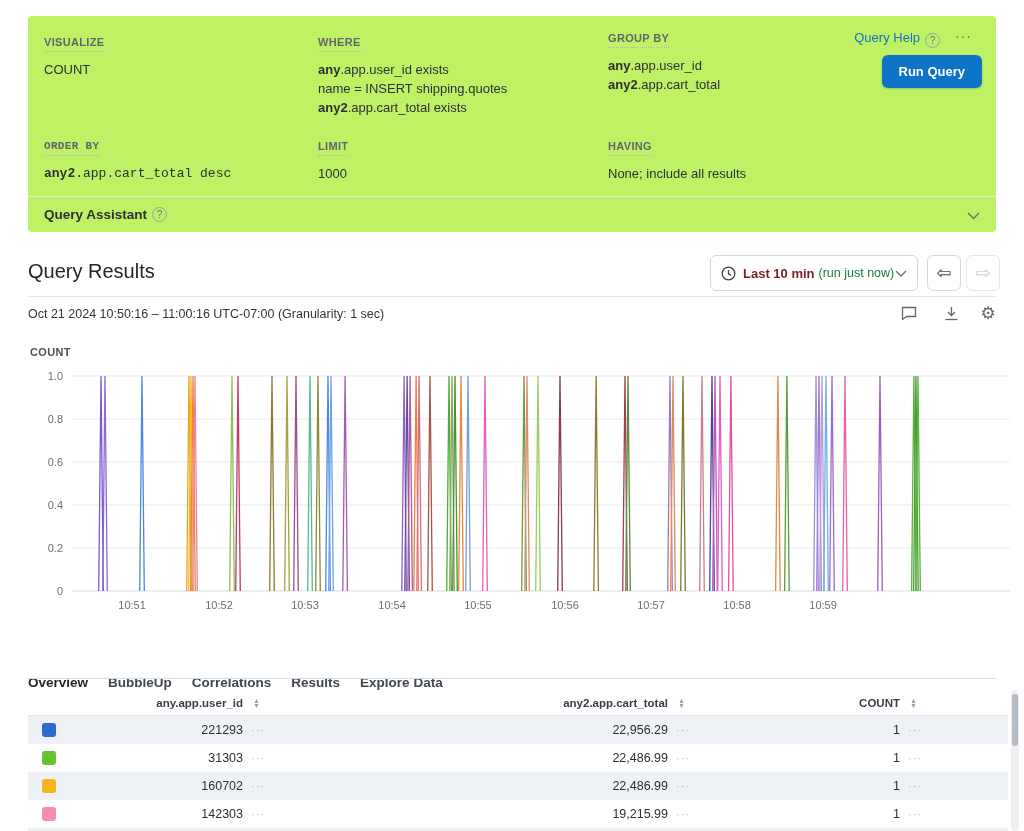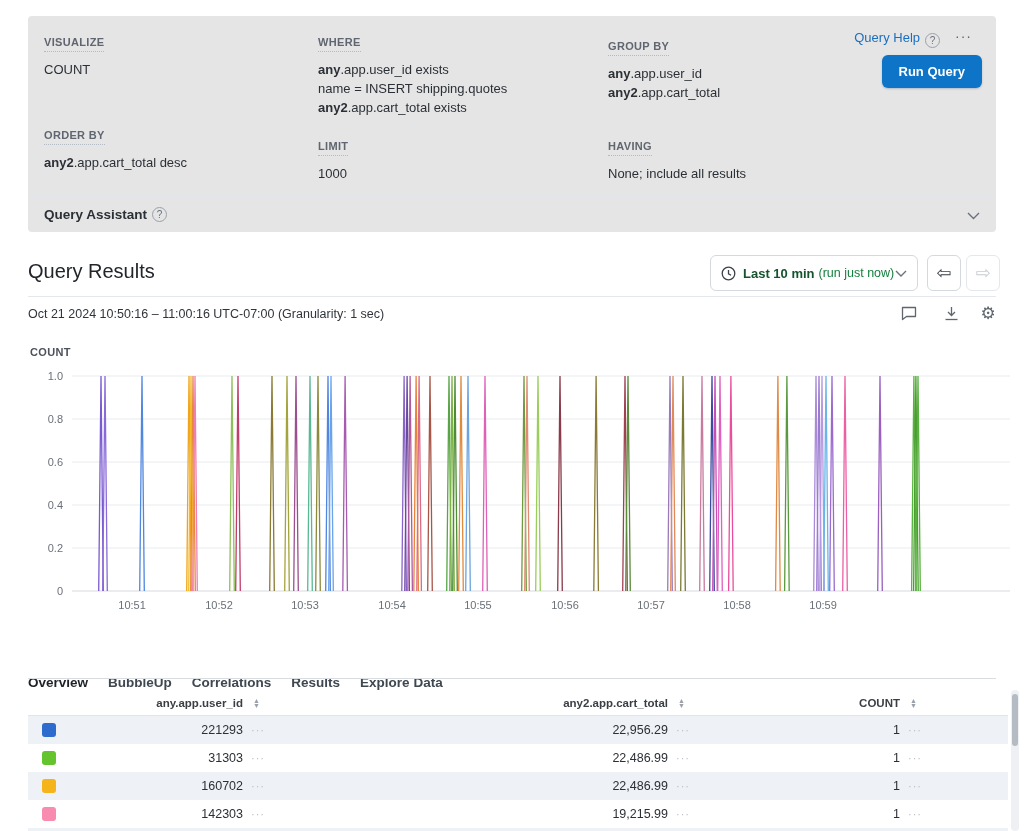--- a/index.html
+++ b/index.html
@@ -1,21 +1,21 @@
 <!DOCTYPE html>
 <html><head>
 <meta charset="utf-8">
 <style>
   * { margin:0; padding:0; box-sizing:border-box; }
   html,body { width:1024px; height:831px; background:#fff; overflow:hidden;
     font-family:"Liberation Sans","DejaVu Sans",sans-serif; color:#2b3036; }
 
   
   .qcard { position:absolute; left:28px; top:16px; width:968px; height:216px;
-    background:#e5e5e5; border-radius:4px; }
+    background:#bef264; border-radius:4px; }
   .sec { position:absolute; }
   .sec-label { display:inline-block; font-size:11px; font-weight:700; color:#5f6670;
     letter-spacing:.03em; border-bottom:1px dotted #b4bac4; padding-bottom:3px; }
   .sec-vals { margin-top:8px; font-size:13px; color:#2b3036; line-height:19px; }
   .sec-vals .b { font-weight:700; }
   .qhelp { position:absolute; right:56px; top:14px; font-size:13px; color:#1a6fc0; cursor:pointer; }
   .qmark { display:inline-block; width:15px; height:15px; border:1px solid #9aa1aa; border-radius:50%;
     color:#6a717a; font-size:10px; line-height:13px; text-align:center; vertical-align:-2px; margin-left:5px; background:#fff0; }
   .dots3 { position:absolute; right:24px; top:12px; font-size:14px; color:#5f6670; letter-spacing:1px; cursor:pointer; }
   .runbtn { position:absolute; right:14px; top:39px; background:#0e74c8; color:#fff; border:none;
@@ -23,21 +23,21 @@
     font-family:inherit; box-shadow:0 1px 2px rgba(20,60,120,.25); }
   .qa-row { position:absolute; left:0; right:0; bottom:0; height:36px; border-top:1px solid #e2e5ea;
     display:flex; align-items:center; padding:16px 16px; cursor:pointer; }
   .qa-title { font-size:13.5px; font-weight:700; color:#2b3036; }
   .qa-chev { margin-left:auto; color:#6a717a; }
 
   
   .res-title { position:absolute; left:28px; top:260px; font-size:20px; font-weight:500; color:#22262b; }
   .time-dd { position:absolute; left:710px; top:255px; width:208px; height:36px; background:#fff;
     border:1px solid #d4d9df; border-radius:6px; display:flex; align-items:center; padding:0 10px; cursor:pointer; }
-  .time-main { font-size:13px; font-weight:700; color:#14532d; margin-left:7px; }
+  .time-main { font-size:13px; font-weight:700; color:#7f1d1d; margin-left:7px; }
   .time-sub { font-size:12.5px; color:#15803d; margin-left:4px; }
   .time-chev { margin-left:auto; color:#6a717a; }
   .navbtn { position:absolute; top:255px; width:34px; height:36px; border:1px solid #d4d9df;
     border-radius:6px; background:#fff; display:flex; align-items:center; justify-content:center;
     font-size:18px; cursor:pointer; }
   .navbtn.back { left:927px; color:#3a4046; }
   .navbtn.fwd  { left:966px; color:#c8cdd3; border-color:#e4e8ec; cursor:default; }
   .res-divider { position:absolute; left:28px; top:296px; width:968px; height:1px; background:#e4e7eb; }
   .date-line { position:absolute; left:28px; top:307px; font-size:12.5px; color:#30353b; }
   .mini-ic { position:absolute; top:303px; width:20px; height:20px; color:#5f666e; cursor:pointer;
@@ -83,28 +83,28 @@
     <div class="sec-vals">COUNT</div>
   </div>
   <div class="sec" style="left:290px; top:16px; width:280px;">
     <span class="sec-label">WHERE</span>
     <div class="sec-vals" id="where-clauses">
         <div><span class="b">any</span>.app.user_id exists</div>
         <div>name = INSERT shipping.quotes</div>
         <div><span class="b">any2</span>.app.cart_total exists</div>
       </div>
   </div>
-  <div class="sec" style="left:580px; top:20px; width:250px;">
+  <div class="sec" style="left:580px; top:12px; width:250px;">
     <span class="sec-label">GROUP BY</span>
     <div class="sec-vals" id="groupby-clauses">
         <div><span class="b">any</span>.app.user_id</div>
         <div><span class="b">any2</span>.app.cart_total</div>
       </div>
   </div>
-  <div class="sec" style="left:16px; top:109px; width:260px;">
+  <div class="sec" style="left:16px; top:120px; width:260px;font-family:Liberation Mono, monospace;">
     <span class="sec-label">ORDER BY</span>
     <div class="sec-vals" id="orderby-clauses">
         <div><span class="b">any2</span>.app.cart_total desc</div>
       </div>
   </div>
   <div class="sec" style="left:290px; top:120px; width:280px;">
     <span class="sec-label">LIMIT</span>
     <div class="sec-vals">1000</div>
   </div>
   <div class="sec" style="left:580px; top:120px; width:260px;">

